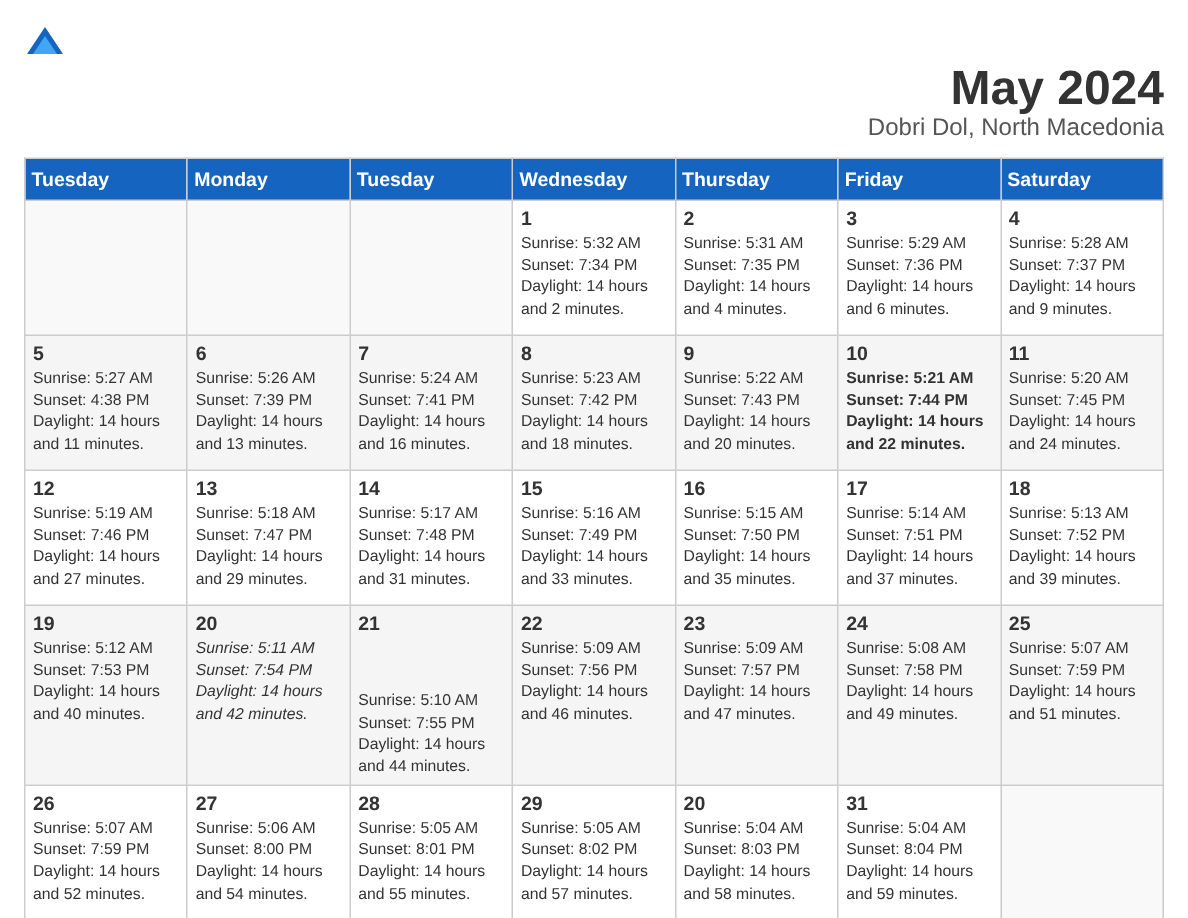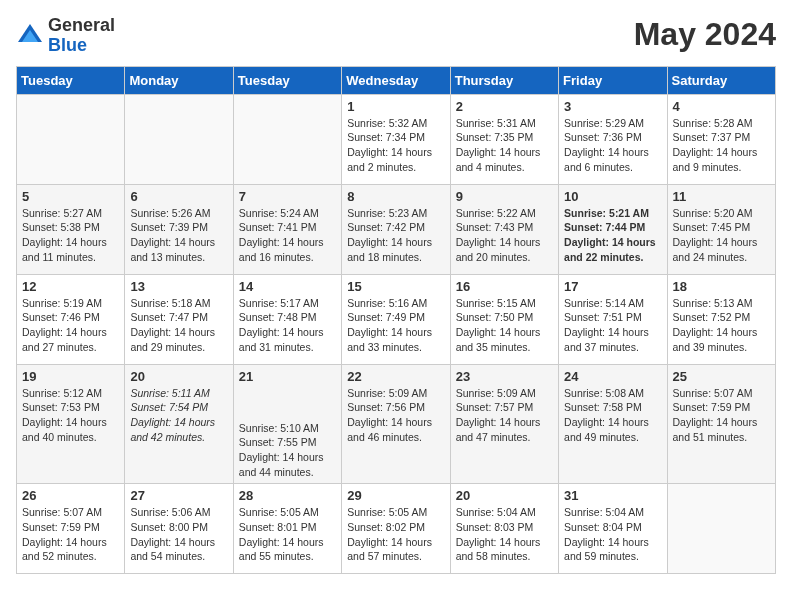--- a/index.html
+++ b/index.html
@@ -27,20 +27,21 @@
       line-height: 1.1;
     }
     .logo-general { color: #333; }
     .logo-blue { color: #1565c0; }
     .logo-icon {
       width: 28px;
       height: 28px;
     }
     .title-block {
       text-align: right;
+      margin-top: 24px;
     }
     .month-title {
       font-size: 32px;
       font-weight: bold;
       color: #333;
     }
     .location-title {
       font-size: 16px;
       color: #555;
     }
@@ -88,27 +89,24 @@
   </style>
 </head>
 <body>
 
 <div class="header">
   <div class="logo">
     <svg class="logo-icon" viewBox="0 0 28 28">
       <polygon points="14,2 26,20 2,20" fill="#1565c0"></polygon>
       <polygon points="14,8 22,20 6,20" fill="#42a5f5"></polygon>
     </svg>
-    <div class="logo-text">
-      <span class="logo-general">General</span><br>
-      <span class="logo-blue">Blue</span>
-    </div>
   </div>
   <div class="title-block">
     <div class="month-title">May 2024</div>
+    <div class="location-title">Dobri Dol, North Macedonia</div>
   </div>
 </div>
 
 <table>
   <thead>
     <tr>
     <th>Tuesday</th>
         <th>Monday</th>
         <th>Tuesday</th>
         <th>Wednesday</th>
@@ -148,21 +146,21 @@
           <div class="cell-info" style="white-space: pre-line;">Sunrise: 5:28 AM
 Sunset: 7:37 PM
 Daylight: 14 hours
 and 9 minutes.</div>
         </td>
       </tr>
       <tr>
         <td>
           <span class="day-num">5</span>
           <div class="cell-info" style="white-space: pre-line;">Sunrise: 5:27 AM
-Sunset: 5:38 PM
+Sunset: 4:38 PM
 Daylight: 14 hours
 and 11 minutes.</div>
         </td>
         <td>
           <span class="day-num">6</span>
           <div class="cell-info" style="white-space: pre-line;">Sunrise: 5:26 AM
 Sunset: 7:39 PM
 Daylight: 14 hours
 and 13 minutes.</div>
         </td>

